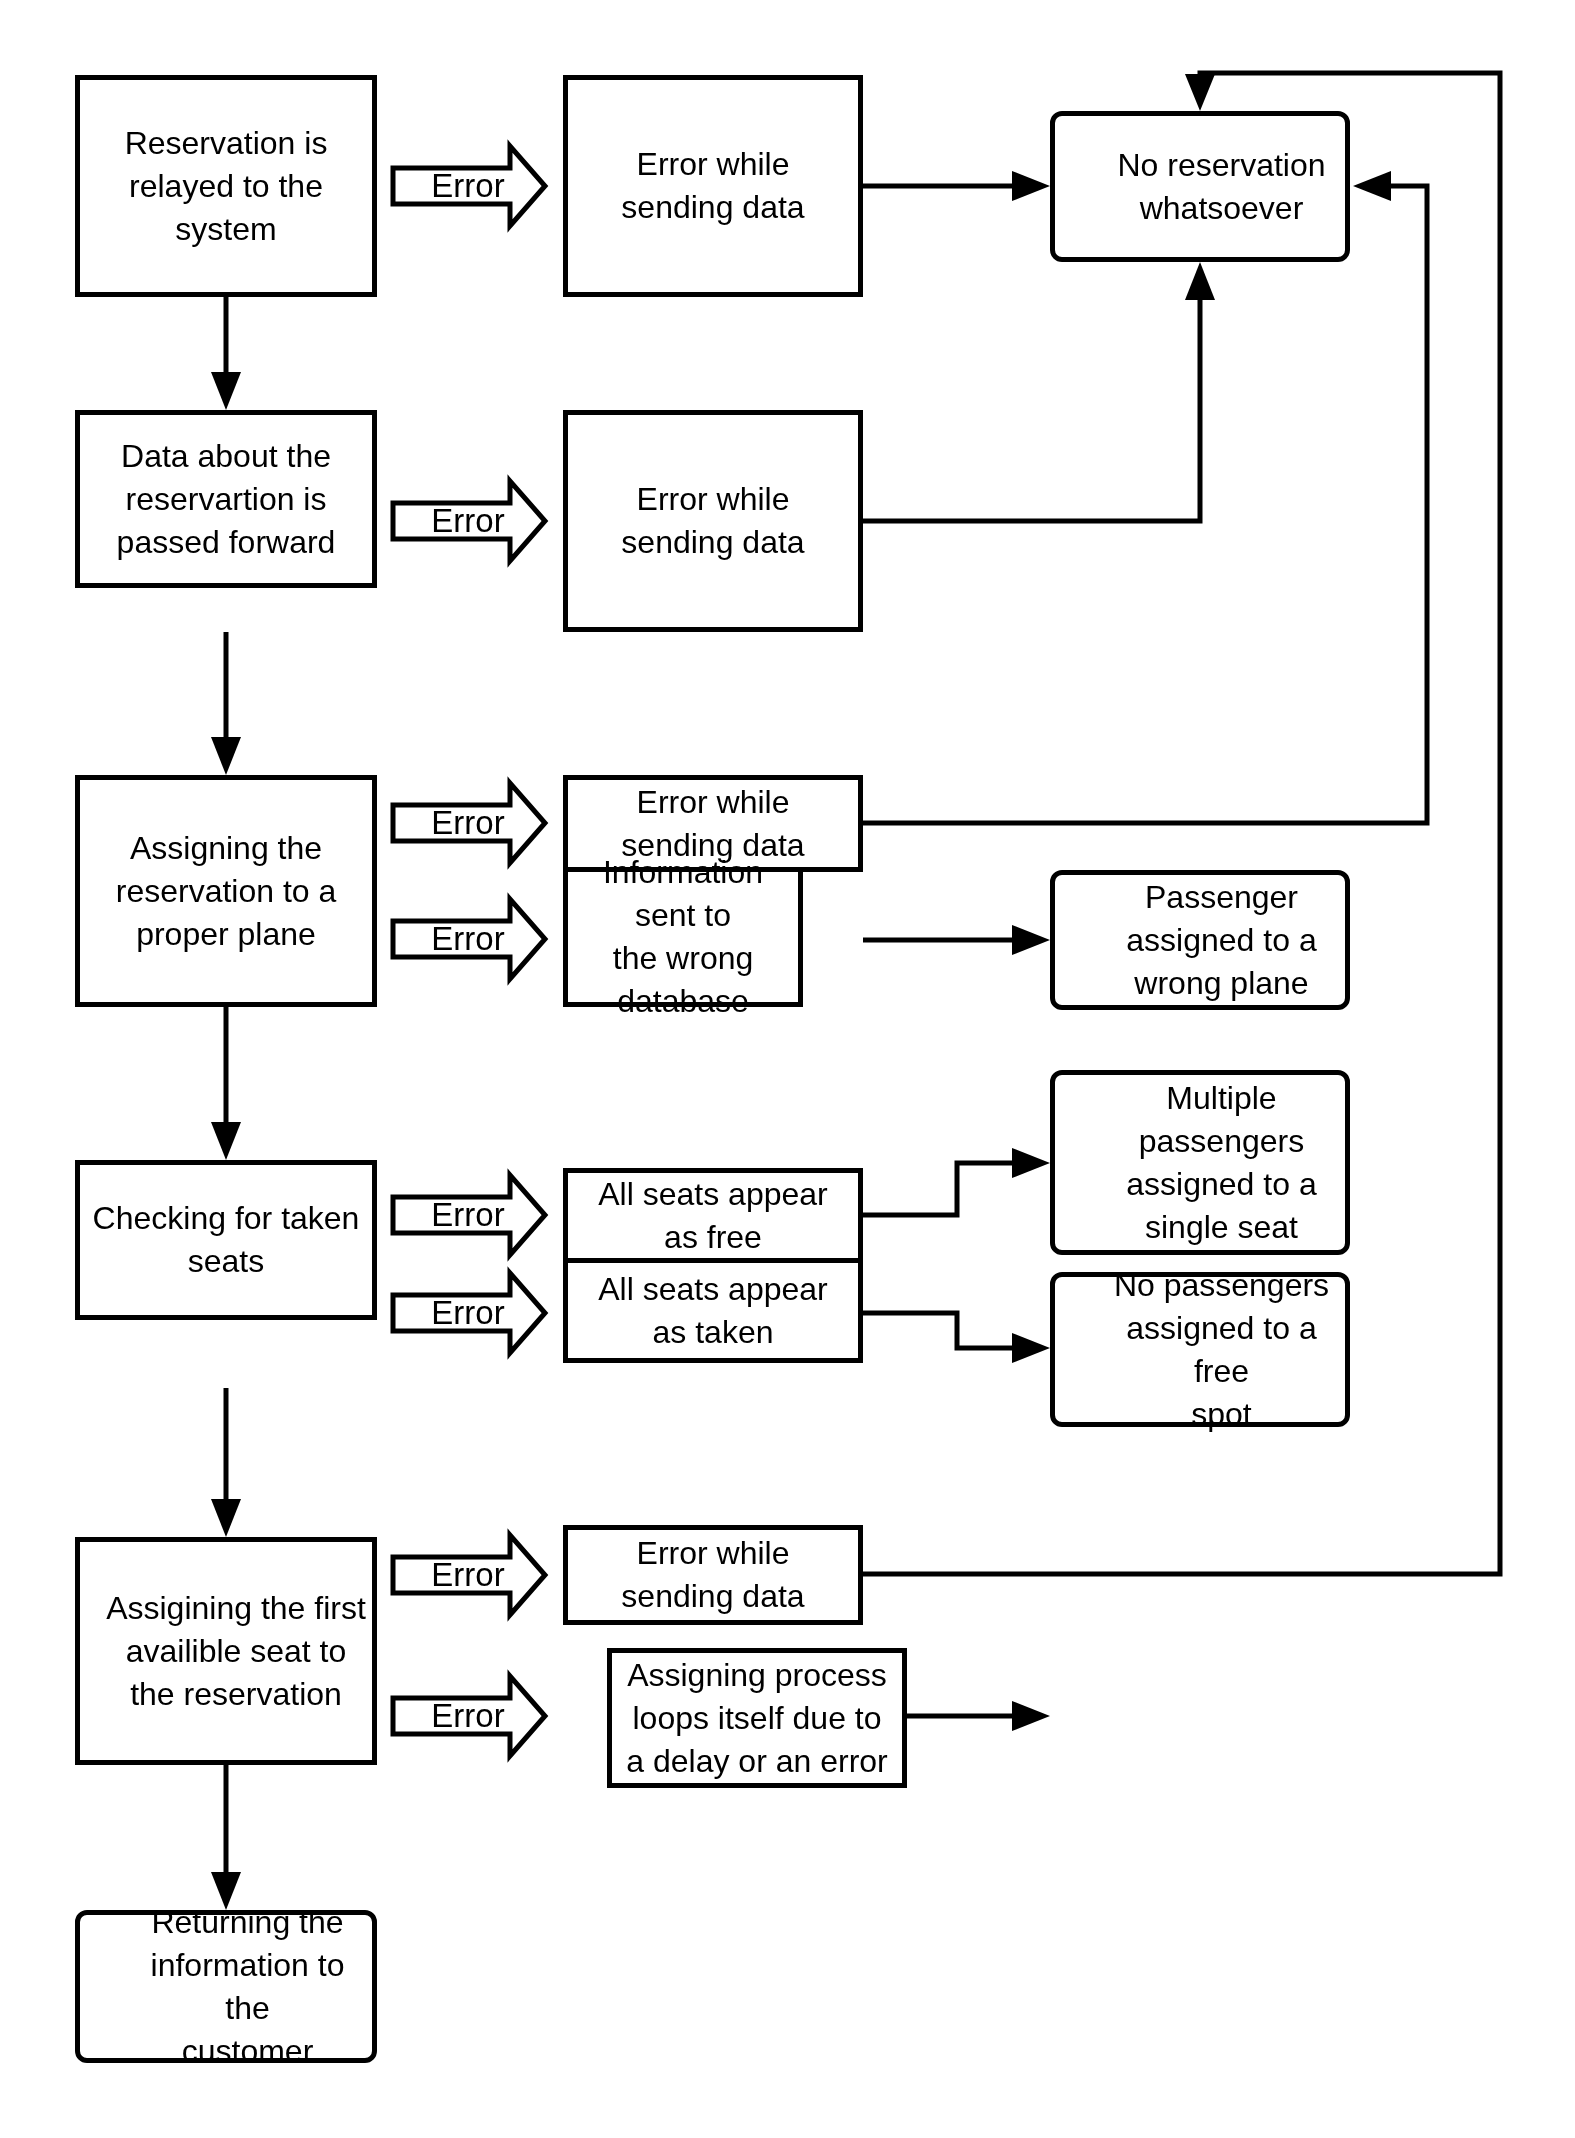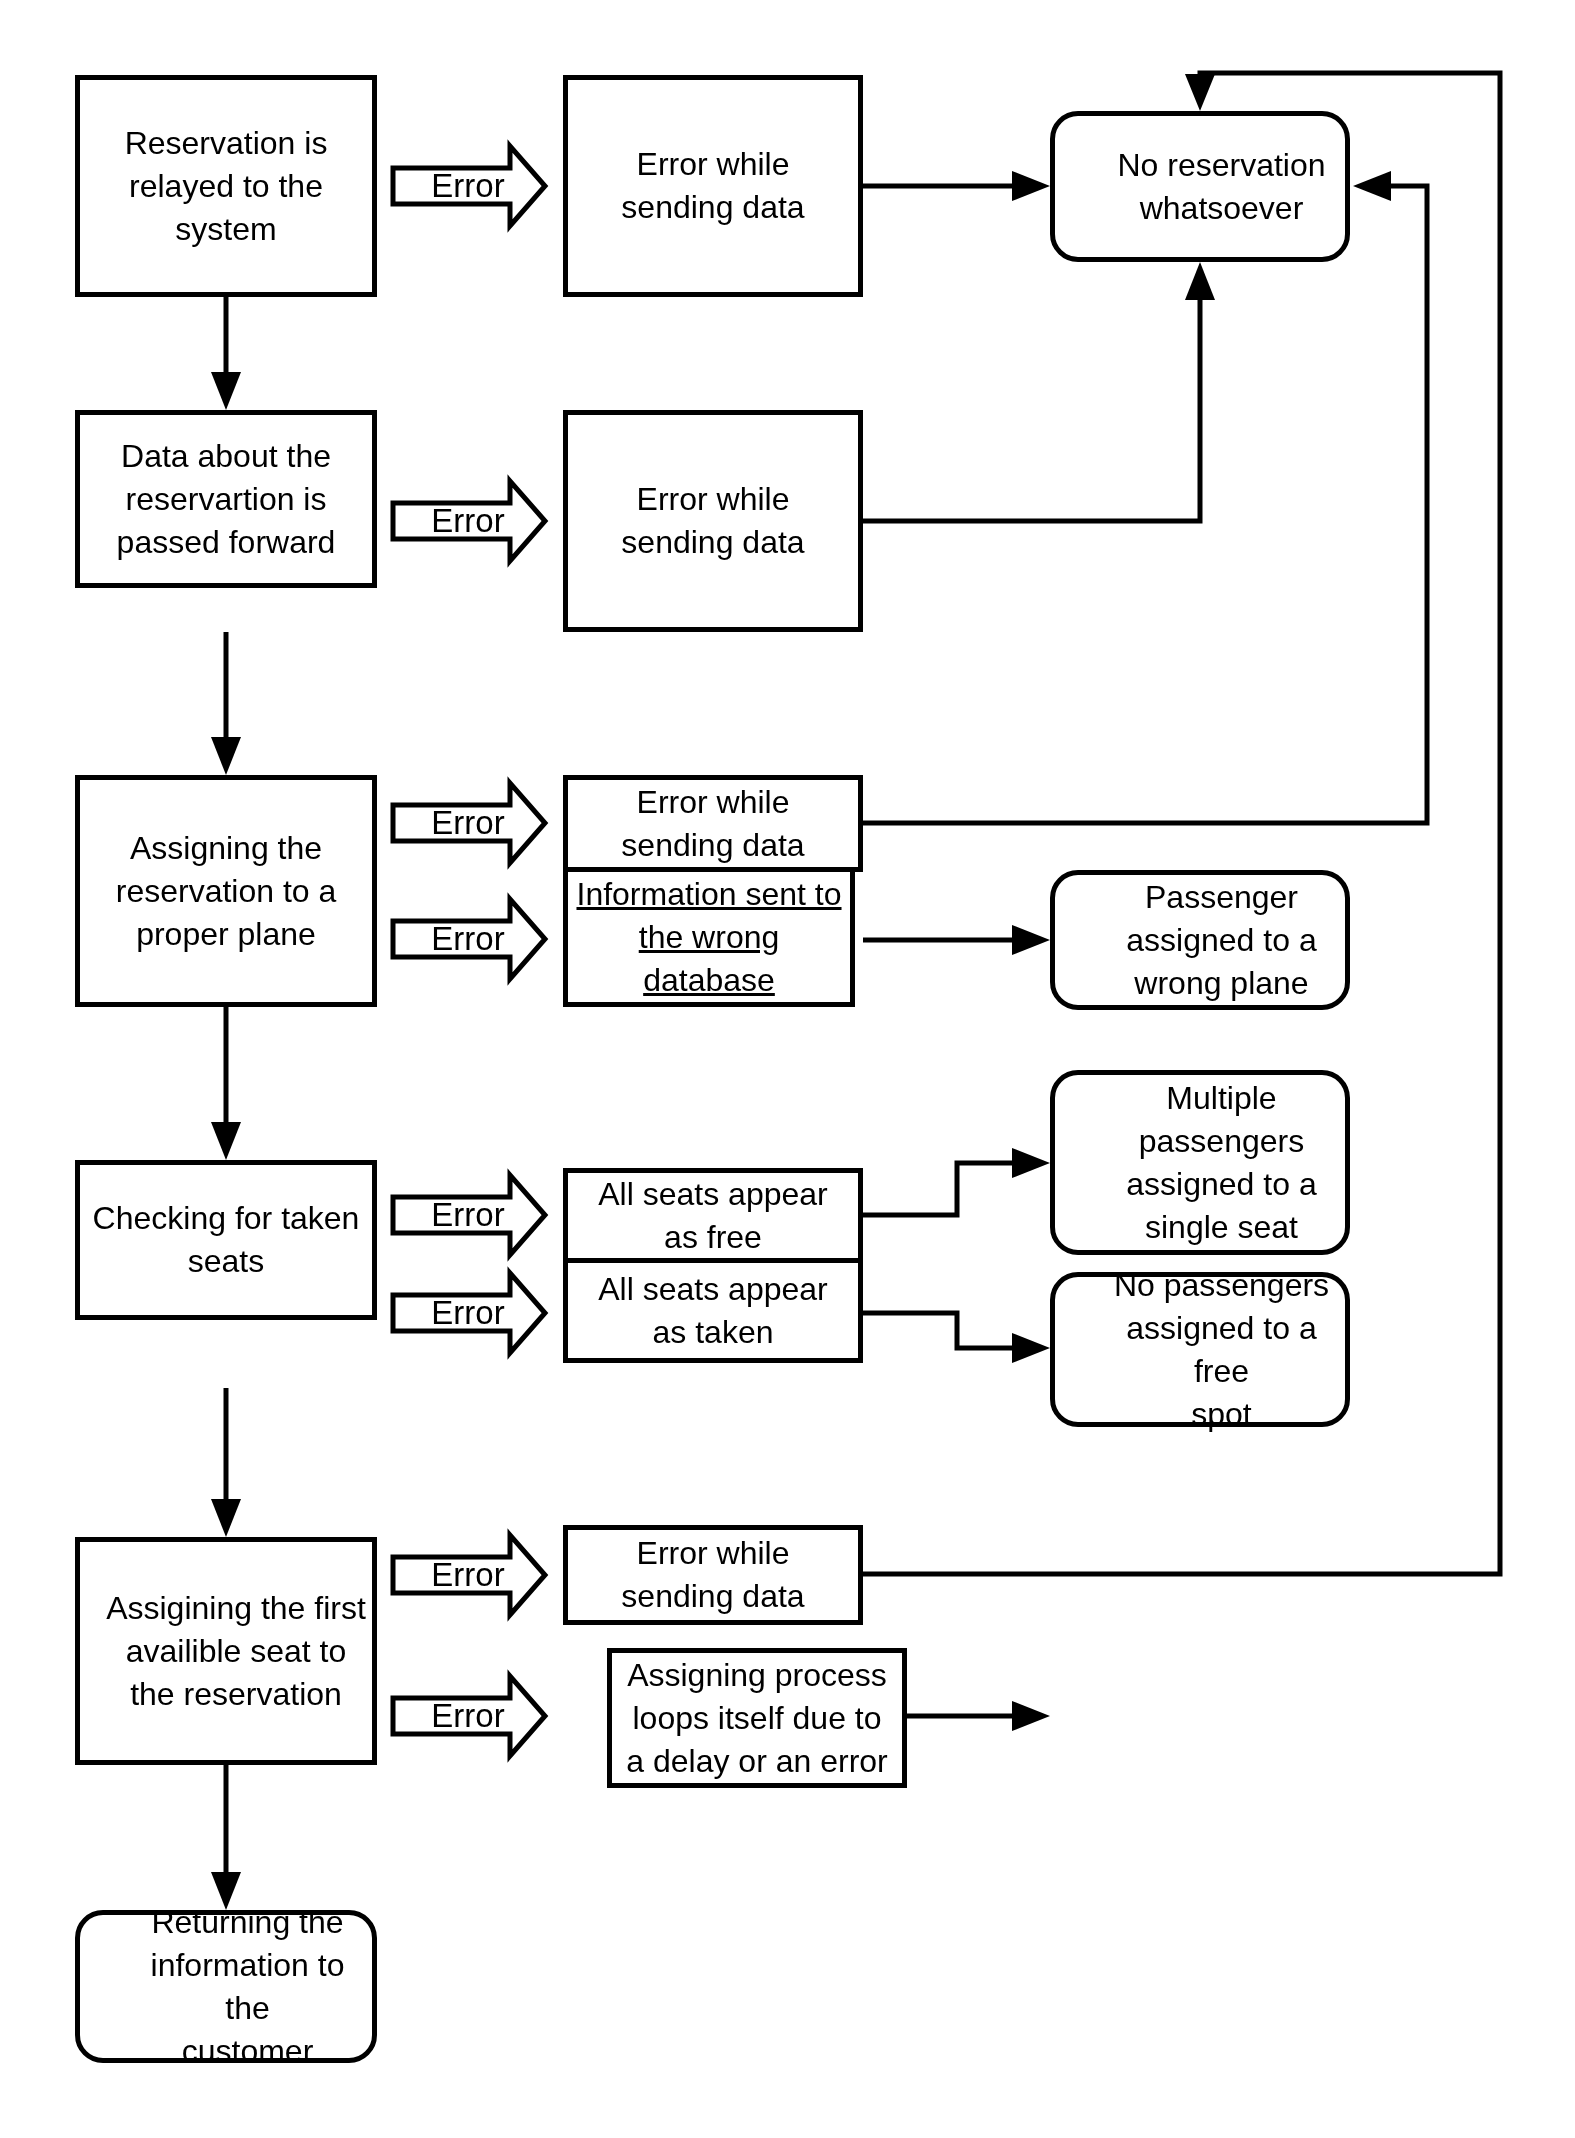--- a/index.html
+++ b/index.html
@@ -6,21 +6,21 @@
   #canvas{position:relative;width:1575px;height:2138px;background:#ffffff;overflow:hidden;
           font-family:"Liberation Sans",sans-serif;color:#000;}
   #wires{position:absolute;left:0;top:0;}
   .wire{fill:none;stroke:#000000;stroke-width:5;}
   .head{fill:#000000;stroke:none;}
   .block-arrow{fill:#ffffff;stroke:#000000;stroke-width:5;stroke-linejoin:miter;}
   .error-label{font-family:"Liberation Sans",sans-serif;font-size:33px;fill:#000;text-anchor:middle;}
   .node{position:absolute;box-sizing:border-box;border:5px solid #000;background:#fff;
         display:flex;align-items:center;justify-content:center;text-align:center;
         white-space:pre-line;font-size:32px;line-height:43px;padding:0 4px;}
-  .rounded{border-radius:28px;padding-left:47px;}
+  .rounded{border-radius:12px;padding-left:47px;}
 </style>
 </head>
 <body>
 
 <div id="canvas">
 
   <svg id="wires" width="1575" height="2138" viewBox="0 0 1575 2138">
 
     <path class="wire" d="M226 297 V372"></path>
     <polygon class="head" points="226,410 211,372 241,372"></polygon>
@@ -99,21 +99,21 @@
   <div class="node rounded" style="left:75px;top:1910px;width:302px;height:153px;">Returning the
 information to the
 customer</div>
 
   <div class="node" style="left:563px;top:75px;width:300px;height:222px;">Error while
 sending data</div>
   <div class="node" style="left:563px;top:410px;width:300px;height:222px;">Error while
 sending data</div>
   <div class="node" style="left:563px;top:775px;width:300px;height:97px;">Error while
 sending data</div>
-  <div class="node" style="left:563px;top:867px;width:292px;height:140px;text-decoration:underline;">Information sent to
+  <div class="node" style="left:563px;top:867px;width:240px;height:140px;">Information sent to
 the wrong
 database</div>
   <div class="node" style="left:563px;top:1168px;width:300px;height:95px;">All seats appear
 as free</div>
   <div class="node" style="left:563px;top:1258px;width:300px;height:105px;">All seats appear
 as taken</div>
   <div class="node" style="left:563px;top:1525px;width:300px;height:100px;">Error while
 sending data</div>
   <div class="node" style="left:563px;top:1648px;width:300px;height:140px;margin-left:44px;">Assigning process
 loops itself due to

